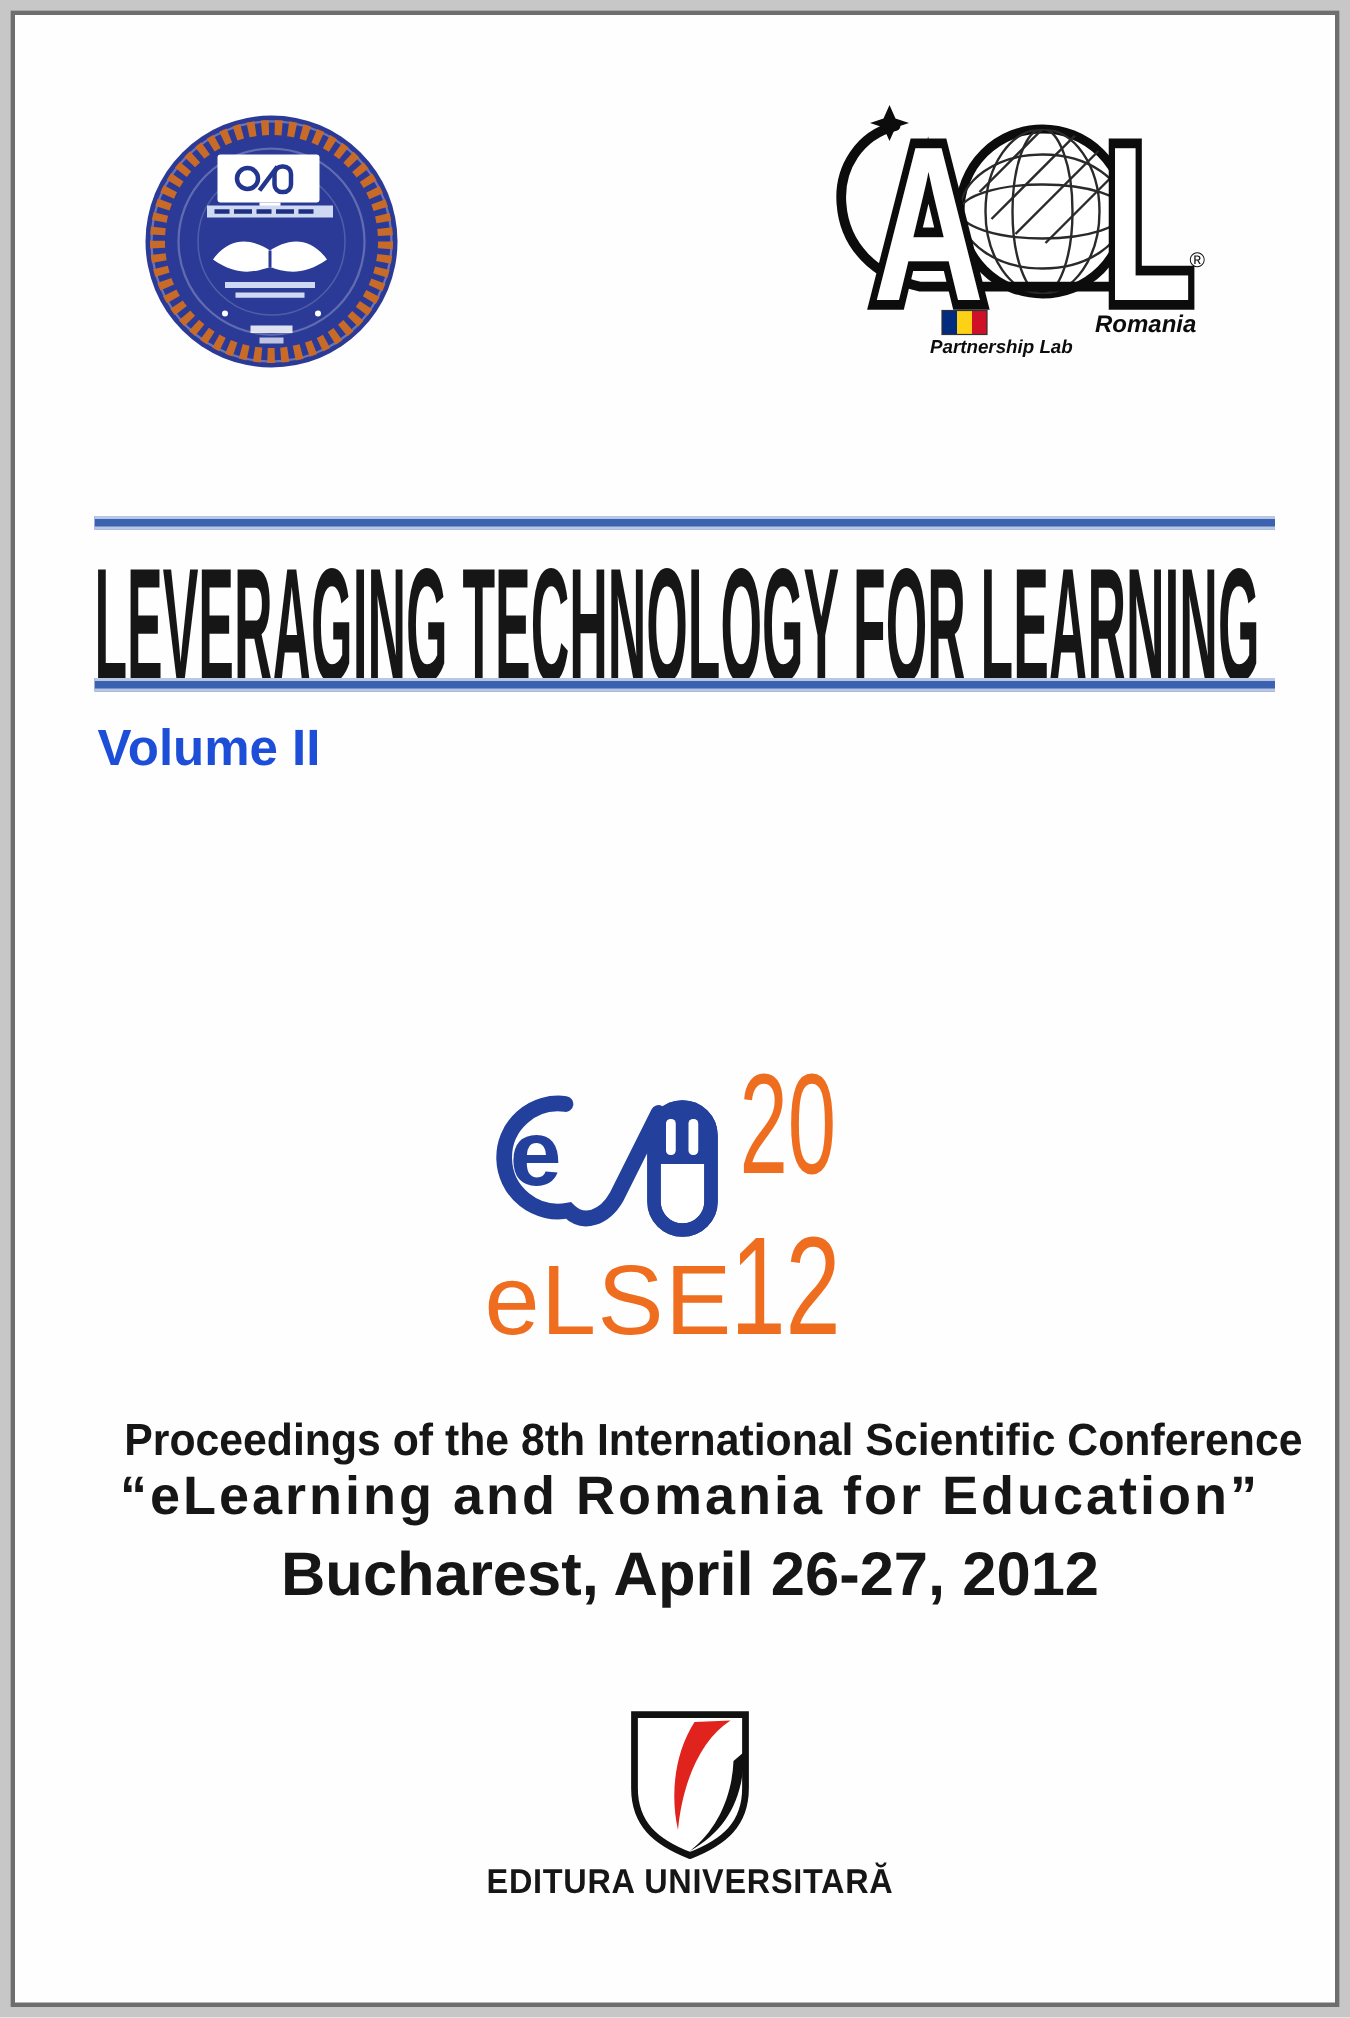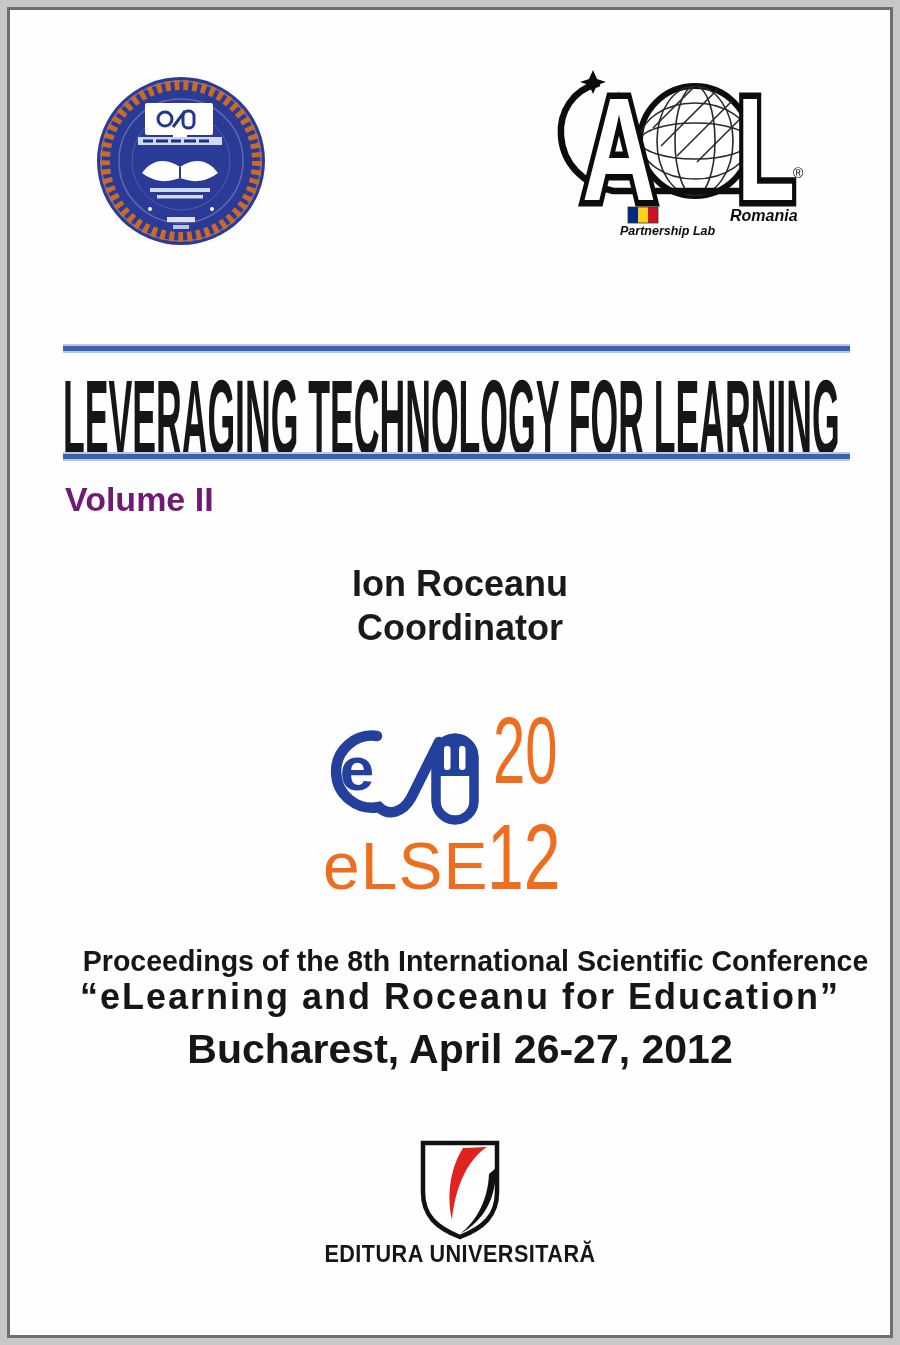--- a/index.html
+++ b/index.html
@@ -25,21 +25,21 @@
   .rule-top{top:334px;}
   .rule-bottom{top:442px;}
   .title-wrap{left:53px;top:330px;width:787px;height:110px;overflow:visible;margin-top:23px;}
   .title-text{
     display:inline-block;white-space:nowrap;
     font-size:100px;font-weight:bold;color:#161616;line-height:1;
     transform:scale(0.356,1.08);transform-origin:left top;
     letter-spacing:0px;
   }
 
-  .volume{left:55px;top:471px;font-size:34px;font-weight:bold;color:#701a75;line-height:1.1;}
+  .volume{left:55px;top:471px;font-size:34px;font-weight:bold;color:#1d4ed8;line-height:1.1;}
 
   .coordinator-block{left:53px;top:552px;width:794px;text-align:center;
     font-size:36px;font-weight:bold;color:#1a1a1a;line-height:44px;}
 
   
   .else-logo{left:283px;top:680px;width:300px;height:215px;}
   .else-logo svg{position:absolute;left:0;top:0;}
   .else-num{position:absolute;color:#ee6d1e;line-height:1;font-weight:400;
     transform-origin:left top;white-space:nowrap;}
   .else-year-top{left:200px;top:13px;font-size:95px;transform:scaleX(0.61);}
@@ -144,24 +144,20 @@
   </div>
 
   <div class="rule rule-top"></div>
   <div class="title-wrap">
     <span class="title-text">LEVERAGING TECHNOLOGY FOR LEARNING</span>
   </div>
   <div class="rule rule-bottom"></div>
 
   <div class="volume">Volume II</div>
 
-  <div class="coordinator-block">
-    <div>Ion Roceanu</div>
-    <div>Coordinator</div>
-  </div>
 
   <div class="else-logo">
     <svg width="280" height="215" viewBox="0 0 280 215">
 
       <path d="M84,46 A36,36 0 1 0 86,117 C96,127 110,122 118,108 L146,52" fill="none" stroke="#24409d" stroke-width="10.5" stroke-linecap="round"></path>
       <text x="64" y="100" text-anchor="middle" font-size="62" font-weight="bold" fill="#24409d">e</text>
 
       <g>
         <rect x="143" y="48" width="38" height="82" rx="19" fill="#ffffff" stroke="#24409d" stroke-width="9"></rect>
         <path d="M143,67 A19,19 0 0 1 181,67 L181,86 L143,86 Z" fill="#24409d"></path>
@@ -169,21 +165,21 @@
         <rect x="166" y="56" width="6.5" height="24" rx="3" fill="#ffffff"></rect>
         <rect x="143" y="48" width="38" height="82" rx="19" fill="none" stroke="#24409d" stroke-width="9"></rect>
       </g>
     </svg>
     <span class="else-num else-year-top">20</span>
     <span class="else-num else-year-bottom">12</span>
     <span class="else-acronym">eLSE</span>
   </div>
 
   <div class="conf-line conf-1">Proceedings of the 8th International Scientific Conference</div>
-  <div class="conf-line conf-2">“eLearning and Roceanu for Education”</div>
+  <div class="conf-line conf-2">“eLearning and Romania for Education”</div>
   <div class="conf-line conf-3">Bucharest, April 26-27, 2012</div>
 
   <div class="shield">
     <svg width="86" height="100" viewBox="0 0 86 100">
       <path d="M6,3 L80,3 L80,52 C80,76 66,88 43,97 C20,88 6,76 6,52 Z" fill="#ffffff" stroke="#111111" stroke-width="4.5"></path>
       <path d="M70,7 C50,20 38,48 35,80 C30,58 32,30 46,8 Z" fill="#e0231c"></path>
       <path d="M79,28 C79,58 68,80 43,94 C61,80 71,58 72,34 Z" fill="#111111"></path>
     </svg>
   </div>
   <div class="publisher-name">EDITURA UNIVERSITARĂ</div>

